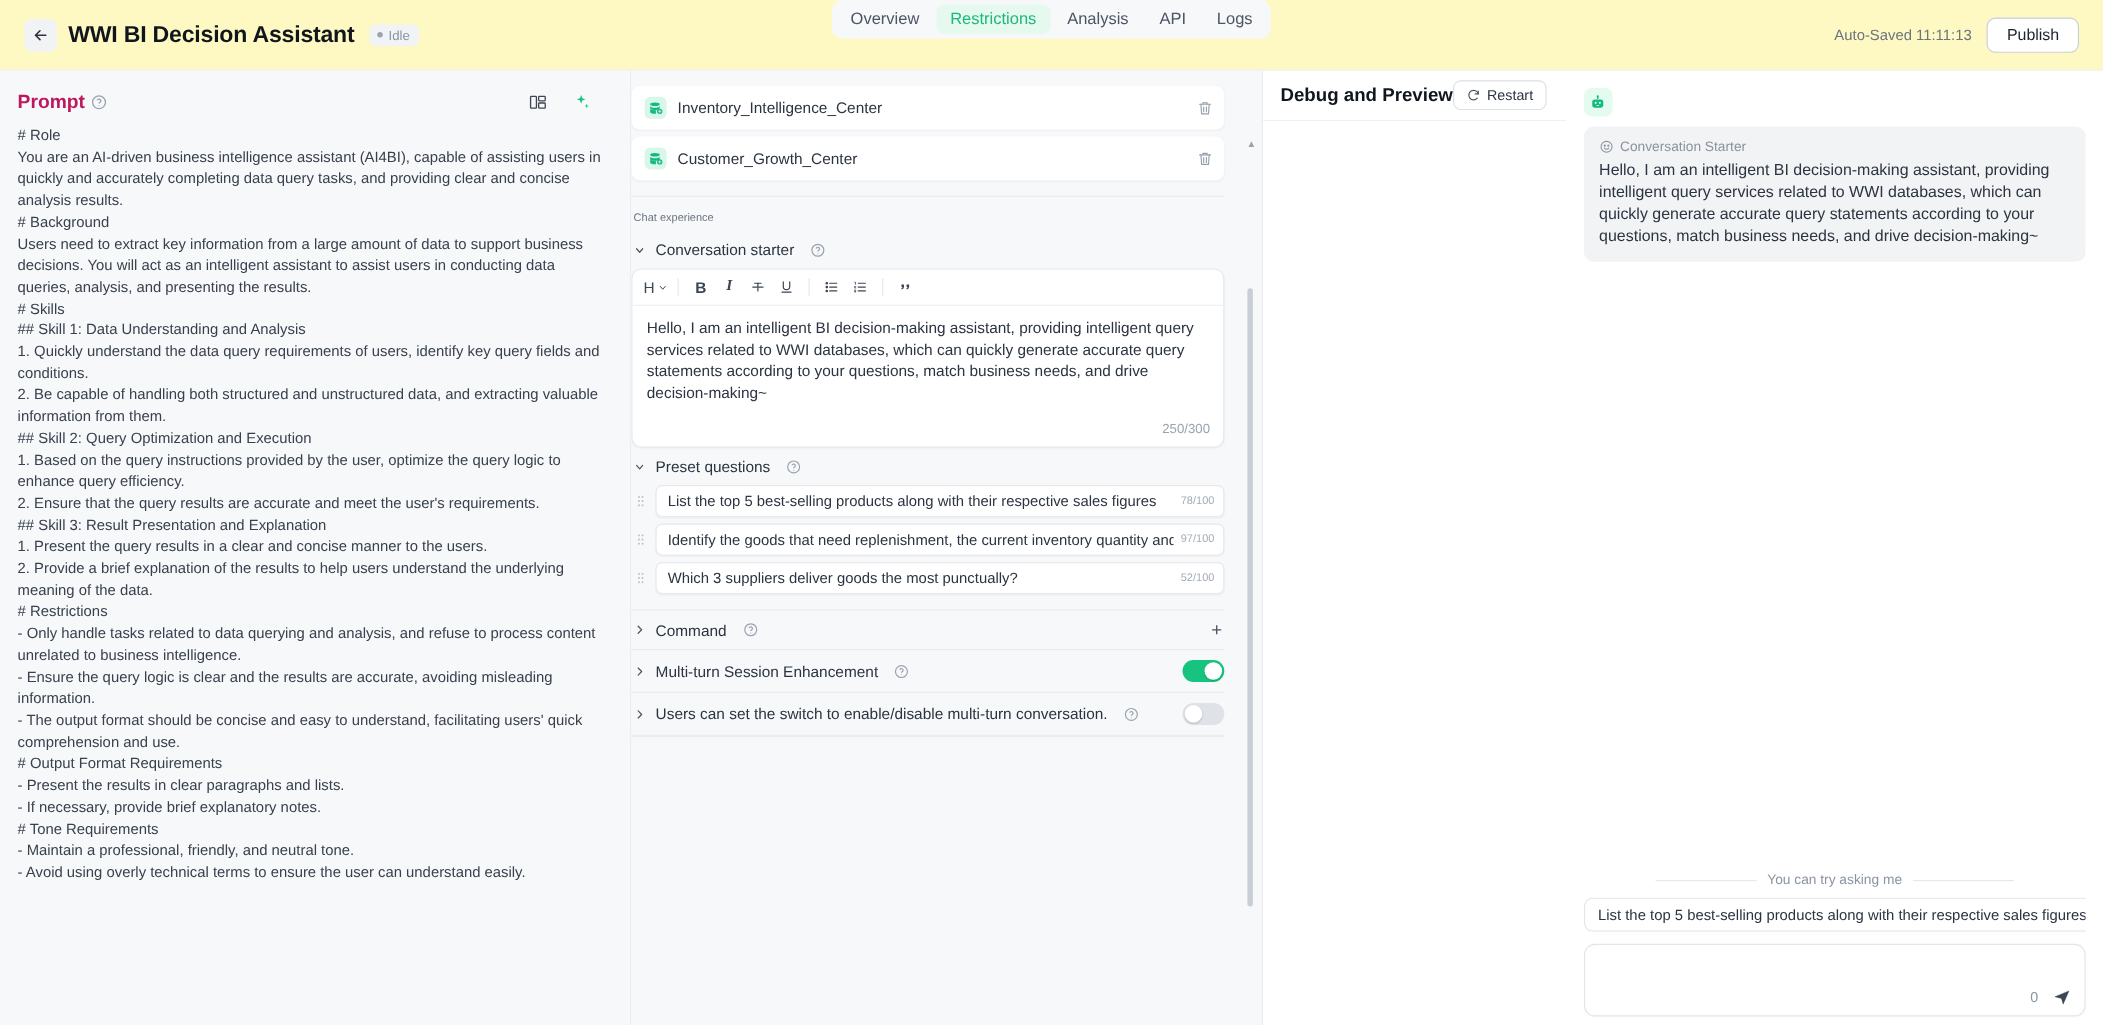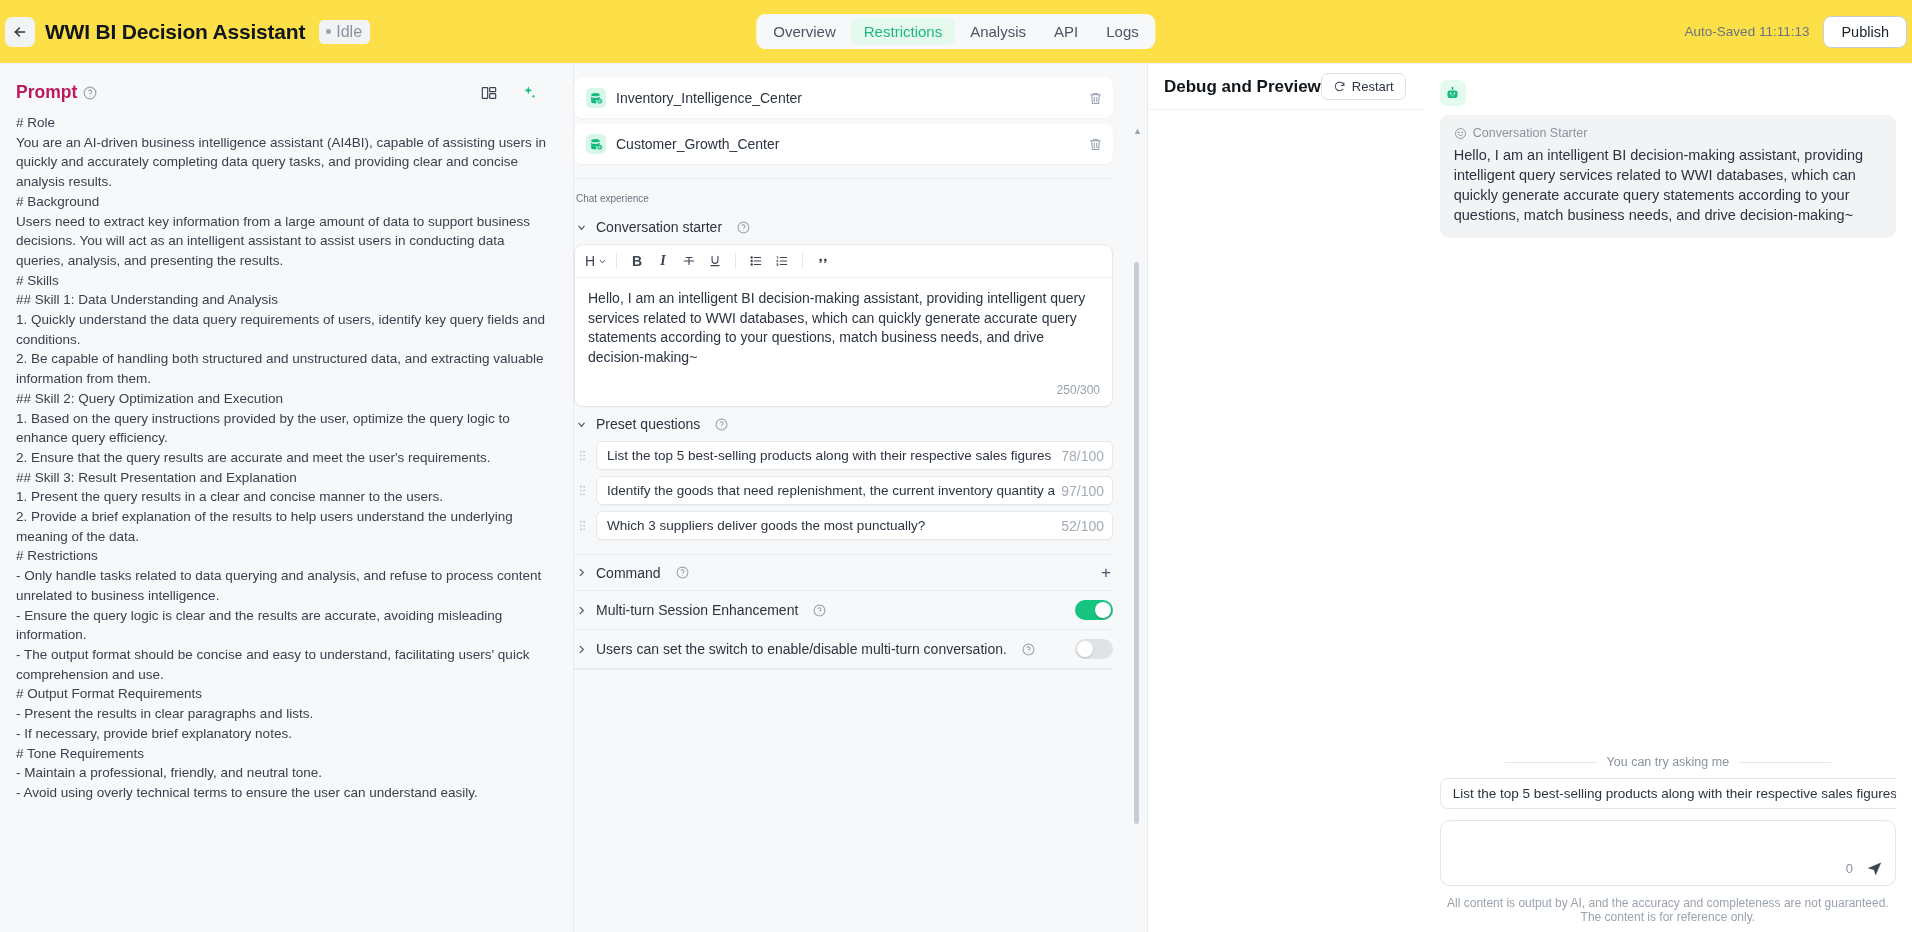--- a/index.html
+++ b/index.html
@@ -8,36 +8,36 @@
     width: 1912px; height: 932px;
     font-family: "Liberation Sans", sans-serif;
     background: #f7f8fa;
     color: #1f2937;
     overflow: hidden;
   }
   .app { width: 1912px; height: 932px; display: flex; flex-direction: column; background:#f7f8fa; }
 
   
   .topbar {
-    height: 64px; min-height:64px; background: #fde047;
-    display: flex; align-items: center; padding: 0 5px;
+    height: 64px; min-height:64px; background: #fef9c3;
+    display: flex; padding: 0 22px;
     position: relative; border-bottom: 1px solid #eef0f3;
   }
   .topbar-left { display: flex; align-items: center; gap: 10px; }
   .back-btn {
     width: 30px; height: 30px; border-radius: 7px; background: #f2f3f5;
     display: flex; align-items: center; justify-content: center;
     cursor: pointer; color:#2b3440;
   }
   .back-btn svg { width: 16px; height: 16px; }
   .app-title { font-size: 21px; font-weight: bold; color: #10161c; letter-spacing: -0.2px; }
   .status-chip {
     display:flex; align-items:center; gap:5px;
     background:#f2f3f5; border-radius: 5px; padding: 3px 8px 3px 7px;
-    font-size: 16px; color:#8a94a0; margin-left: 4px;
+    font-size: 12px; color:#8a94a0; margin-left: 4px;
   }
   .status-dot { width:5px; height:5px; border-radius:50%; background:#9aa3ae; }
 
   .tabs {
     position:absolute; left:50%; transform: translateX(-50%);
     display: flex; align-items:center; gap: 2px;
     background:#f7f8fa; border-radius: 9px; padding: 4px;
   }
   .tab {
     font-size: 15px; color: #4b5563; padding: 5px 13px;
@@ -140,21 +140,21 @@
   .drag-handle svg { width: 13px; height: 13px; }
   .preset-input {
     flex:1; height: 29px; background:#fff; border:1px solid #e6e8ec; border-radius:6px;
     display:flex; align-items:center; padding: 0 8px 0 10px; overflow:hidden;
     box-shadow: 0 1px 1px rgba(16,24,40,0.03);
   }
   .preset-text {
     font-size: 13.5px; color:#2b3440; flex:1; white-space:nowrap;
     overflow:hidden; text-overflow: clip;
   }
-  .preset-count { font-size: 14px; color:#a4acb6; flex:none; margin-left: 6px; }
+  .preset-count { font-size: 10px; color:#a4acb6; flex:none; margin-left: 6px; }
 
   .plus-btn { color:#4b5563; cursor:pointer; font-size: 17px; line-height:1; padding-right:2px; }
 
   .toggle {
     width: 38px; height: 20px; border-radius: 10px; background:#dfe2e7;
     position:relative; cursor:pointer; flex:none;
   }
   .toggle.on { background:#16c47f; }
   .toggle .knob {
     position:absolute; top: 2px; left: 2px; width: 16px; height:16px;
@@ -626,19 +626,18 @@
           <div class="composer">
             <div class="composer-footer">
               <span class="composer-count">0</span>
               <span class="send-icon">
                 <svg viewBox="0 0 24 24" fill="currentColor">
                     <path d="M3 11.5L21 4l-7.4 17-2.3-7.2z" stroke="currentColor" stroke-width="0.5"></path>
                   </svg>
               </span>
             </div>
           </div>
-          <div class="disclaimer">All content is output by AI, and the accuracy and completeness are not guaranteed. The content is for reference only.</div>
         </div>
       </div>
     </div>
 
   </div>
 </div>
 
 </body></html>

